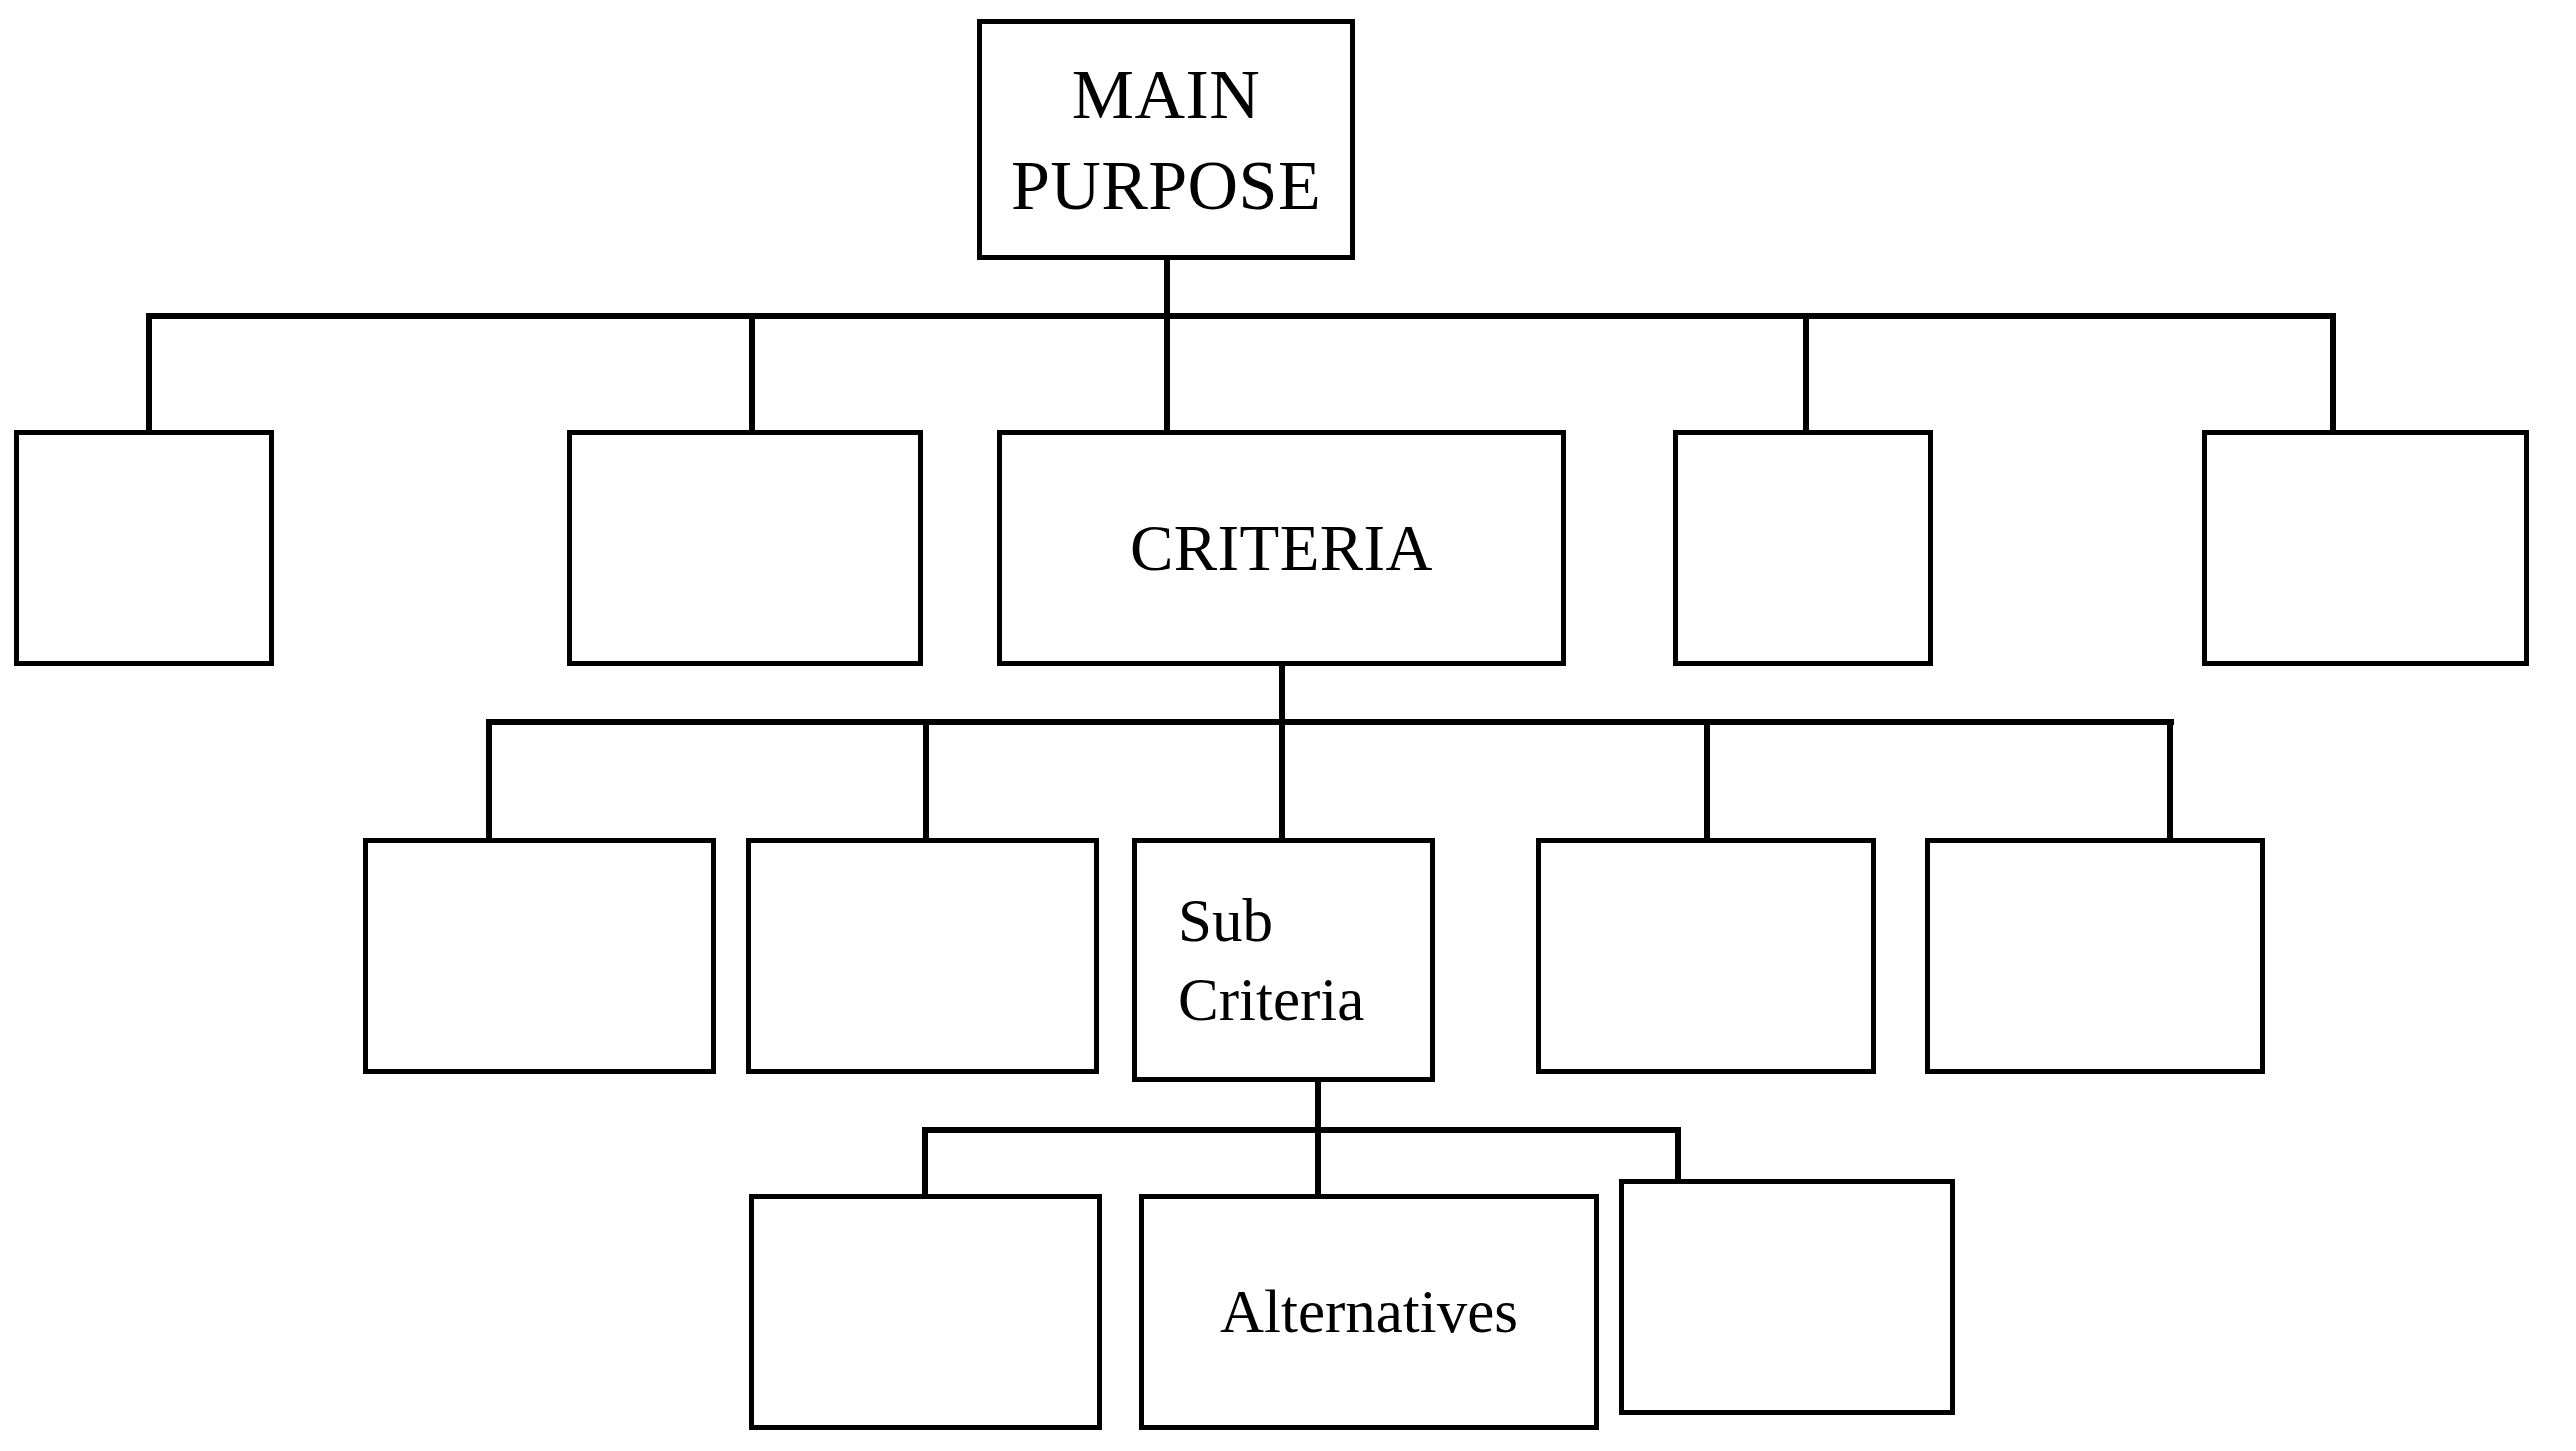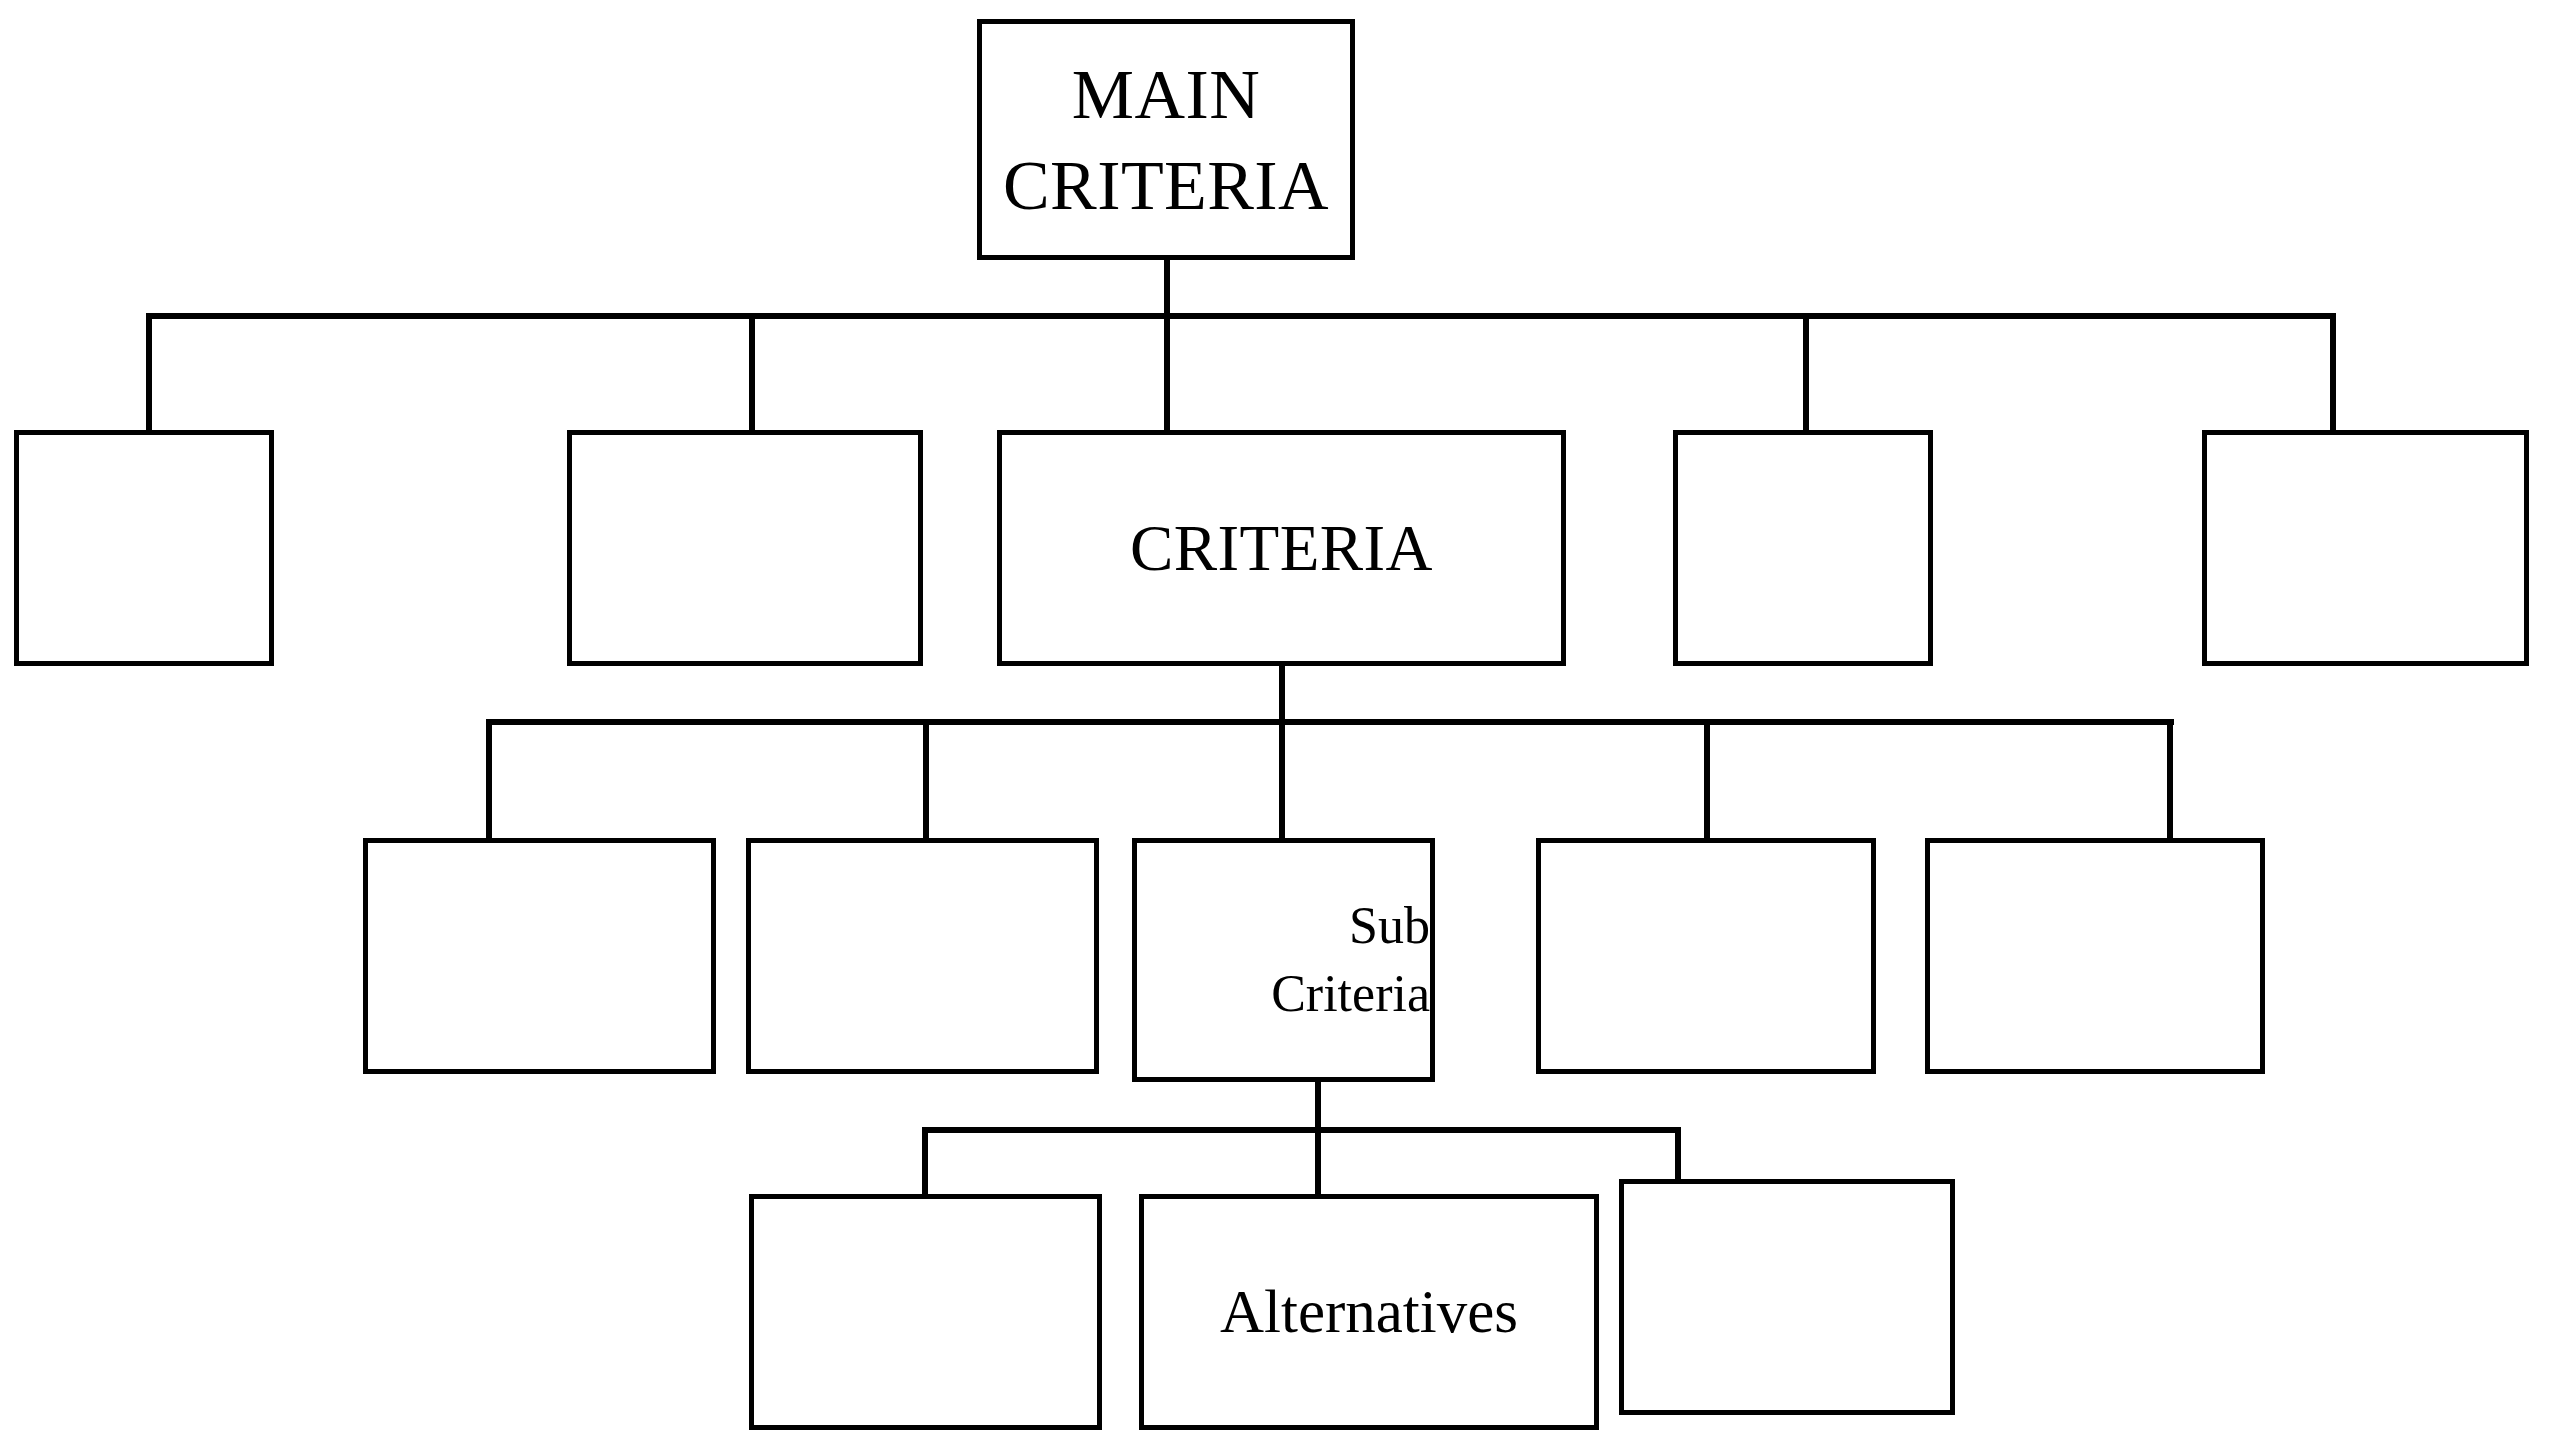--- a/index.html
+++ b/index.html
@@ -37,22 +37,22 @@
   }
   .label-root {
     font-size: 70px;
     letter-spacing: 0.4px;
   }
   .label-criteria {
     font-size: 65px;
     letter-spacing: 0.4px;
   }
   .label-sub {
-    font-size: 52px;
-    text-align: right;
+    font-size: 61px;
+    text-align: left;
     width: 100%;
     padding-left: 41px;
     box-sizing: border-box;
   }
   .label-alt {
     font-size: 61px;
   }
   .connector {
     position: absolute;
     background: #000000;
@@ -61,21 +61,21 @@
   .connector.v { width: 6px; }
   .connector.h { height: 6px; }
 </style>
 </head>
 <body>
 
 <div id="diagram-canvas">
 
   <div class="node-box" style="left:977px; top:19px; width:378px; height:241px;">
     <span class="node-label label-root">MAIN
-CRITERIA</span>
+PURPOSE</span>
   </div>
 
   <div class="connector v" style="left:1164px; top:257px; height:61px;"></div>
 
   <div class="connector h" style="left:148px; top:313px; width:2188px;"></div>
 
   <div class="connector v" style="left:146px; top:313px; height:120px;"></div>
   <div class="connector v" style="left:749px; top:313px; height:120px;"></div>
   <div class="connector v" style="left:1164px; top:313px; height:120px;"></div>
   <div class="connector v" style="left:1803px; top:313px; height:120px;"></div>

